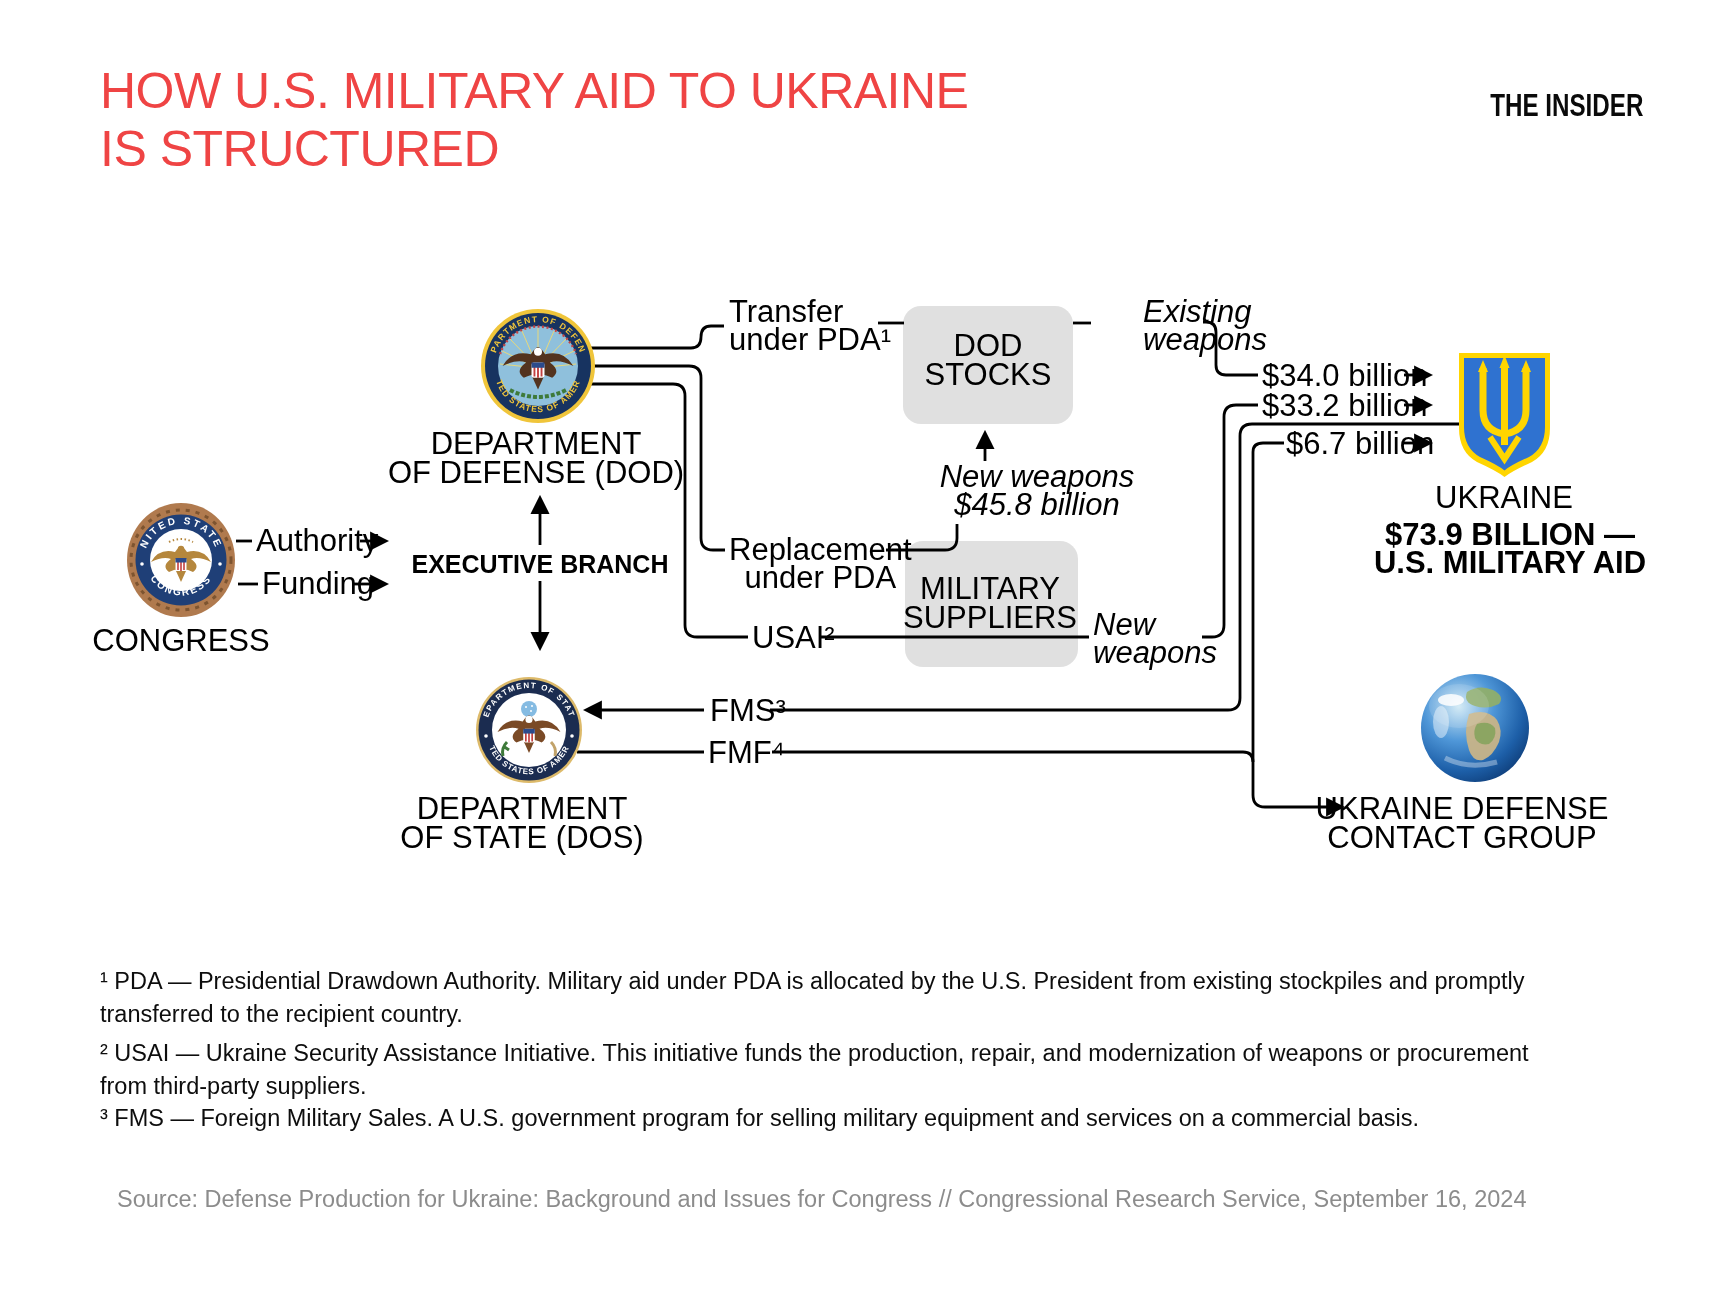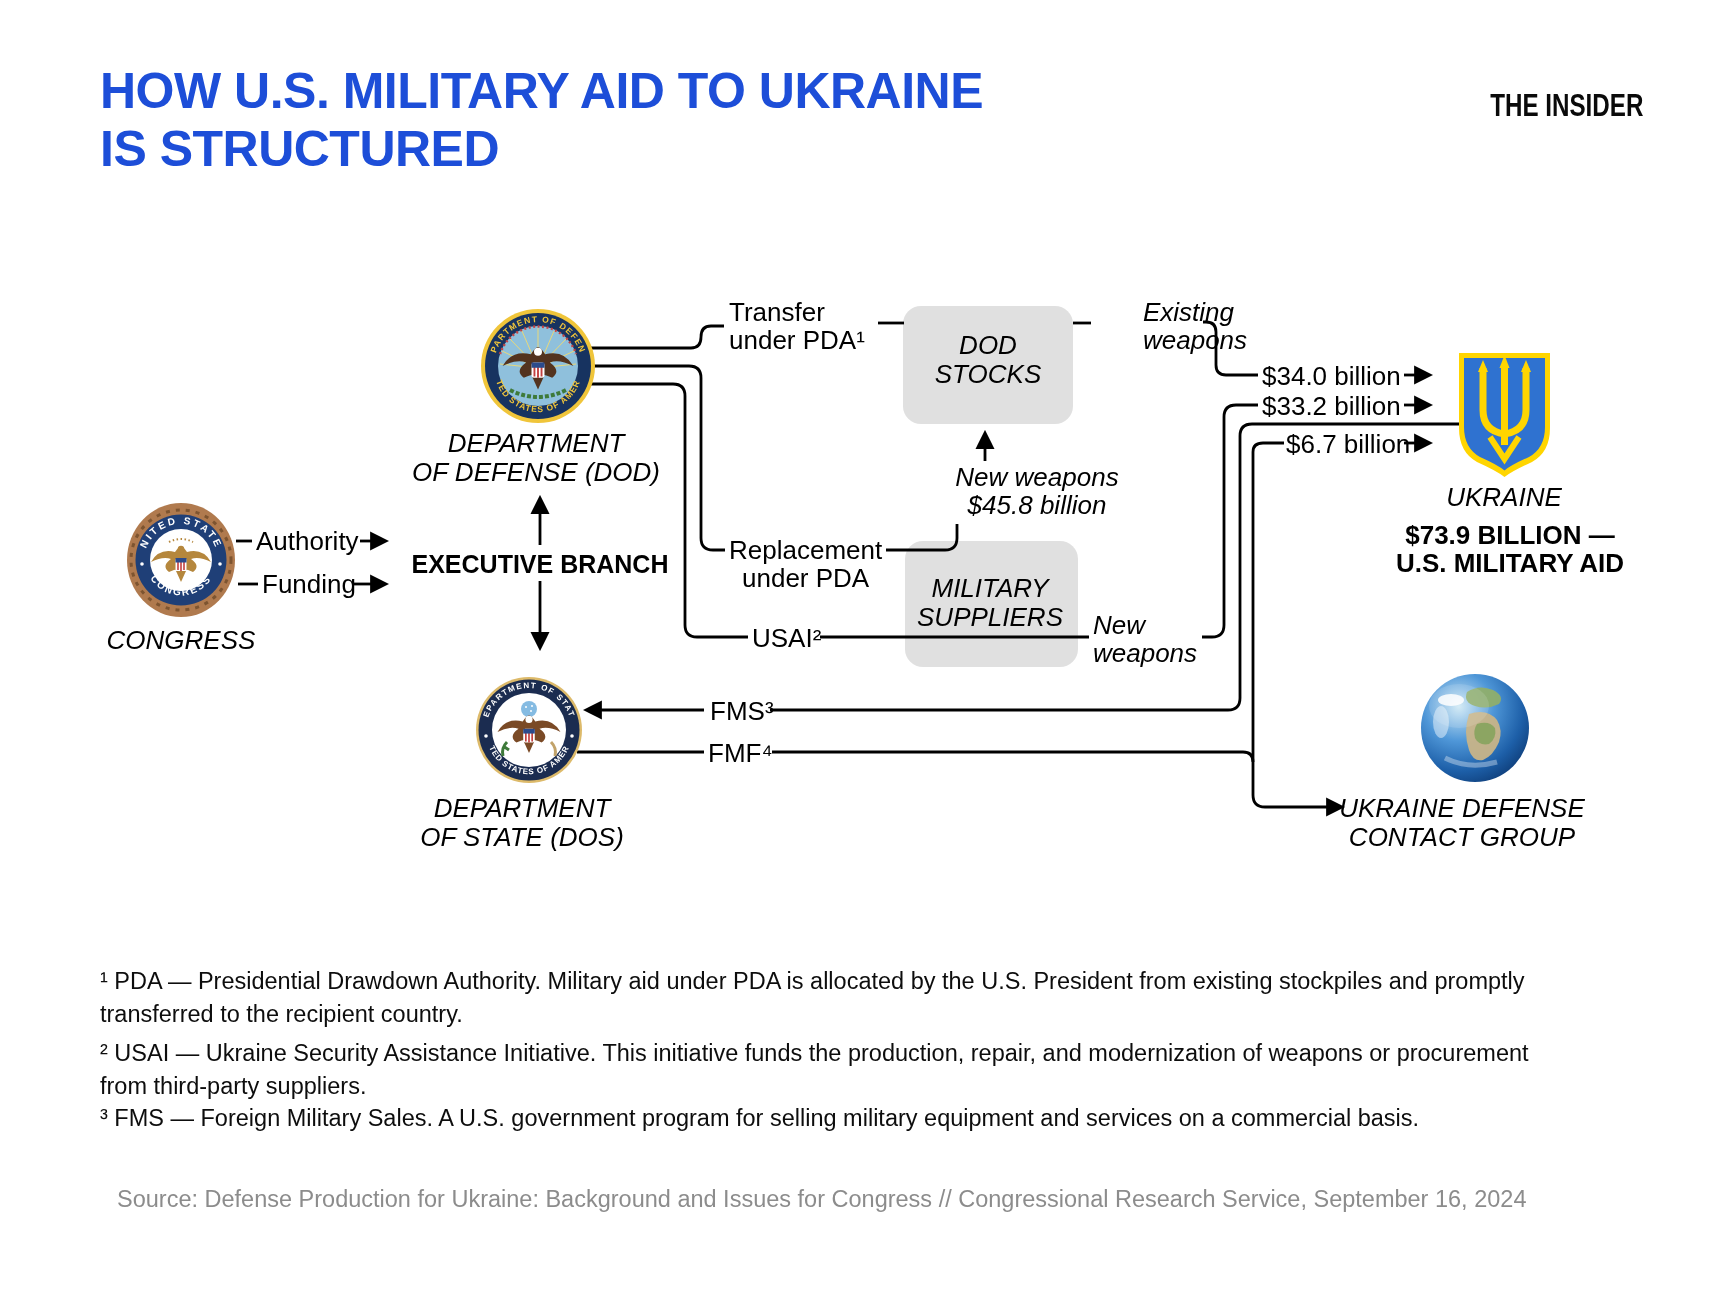--- a/index.html
+++ b/index.html
@@ -4,26 +4,26 @@
 <style>
   :root{
     --line-black:#000000; --box-gray:#e0e0e0; --ukraine-blue:#2f72d0;
     --ukraine-yellow:#ffd500; --source-gray:#8c8c8c; --text-black:#111111;
   }
   html,body{margin:0;padding:0;background:#ffffff;}
   #canvas{position:relative;width:1732px;height:1299px;background:#fff;overflow:hidden;
           font-family:"Liberation Sans","DejaVu Sans",sans-serif;color:var(--text-black);}
   .abs{position:absolute;}
   .ctr{transform:translateX(-50%);text-align:center;}
-  .lbl{font-size:26px;line-height:28px;white-space:nowrap;color:#000;}
-  .lbl.caps{line-height:29px;font-style:italic;}
+  .lbl{font-size:31px;line-height:28px;white-space:nowrap;color:#000;}
+  .lbl.caps{line-height:29px;}
   .bold{font-weight:bold;}
   .ital{font-style:italic;}
   h1#title{position:absolute;left:100px;top:62px;margin:0;font-size:50px;line-height:58px;
-           font-weight:bold;letter-spacing:-0.5px;color:#1d4ed8;}
+           font-weight:normal;letter-spacing:-0.5px;color:#ef4444;}
   #brand{position:absolute;right:89px;top:88px;font-size:31px;font-weight:bold;
          transform:scaleX(0.78);transform-origin:right center;letter-spacing:0;color:#0a0a0a;white-space:nowrap;}
   .foot{position:absolute;left:100px;width:1450px;font-size:23.5px;line-height:33px;color:#0d0d0d;margin-top:40px;}
   #source{position:absolute;left:100px;top:1186px;font-size:23.5px;color:var(--source-gray);margin-left:17px;}
   svg text{font-family:"Liberation Sans","DejaVu Sans",sans-serif;}
 </style>
 </head>
 <body>
 
 <div id="canvas">

